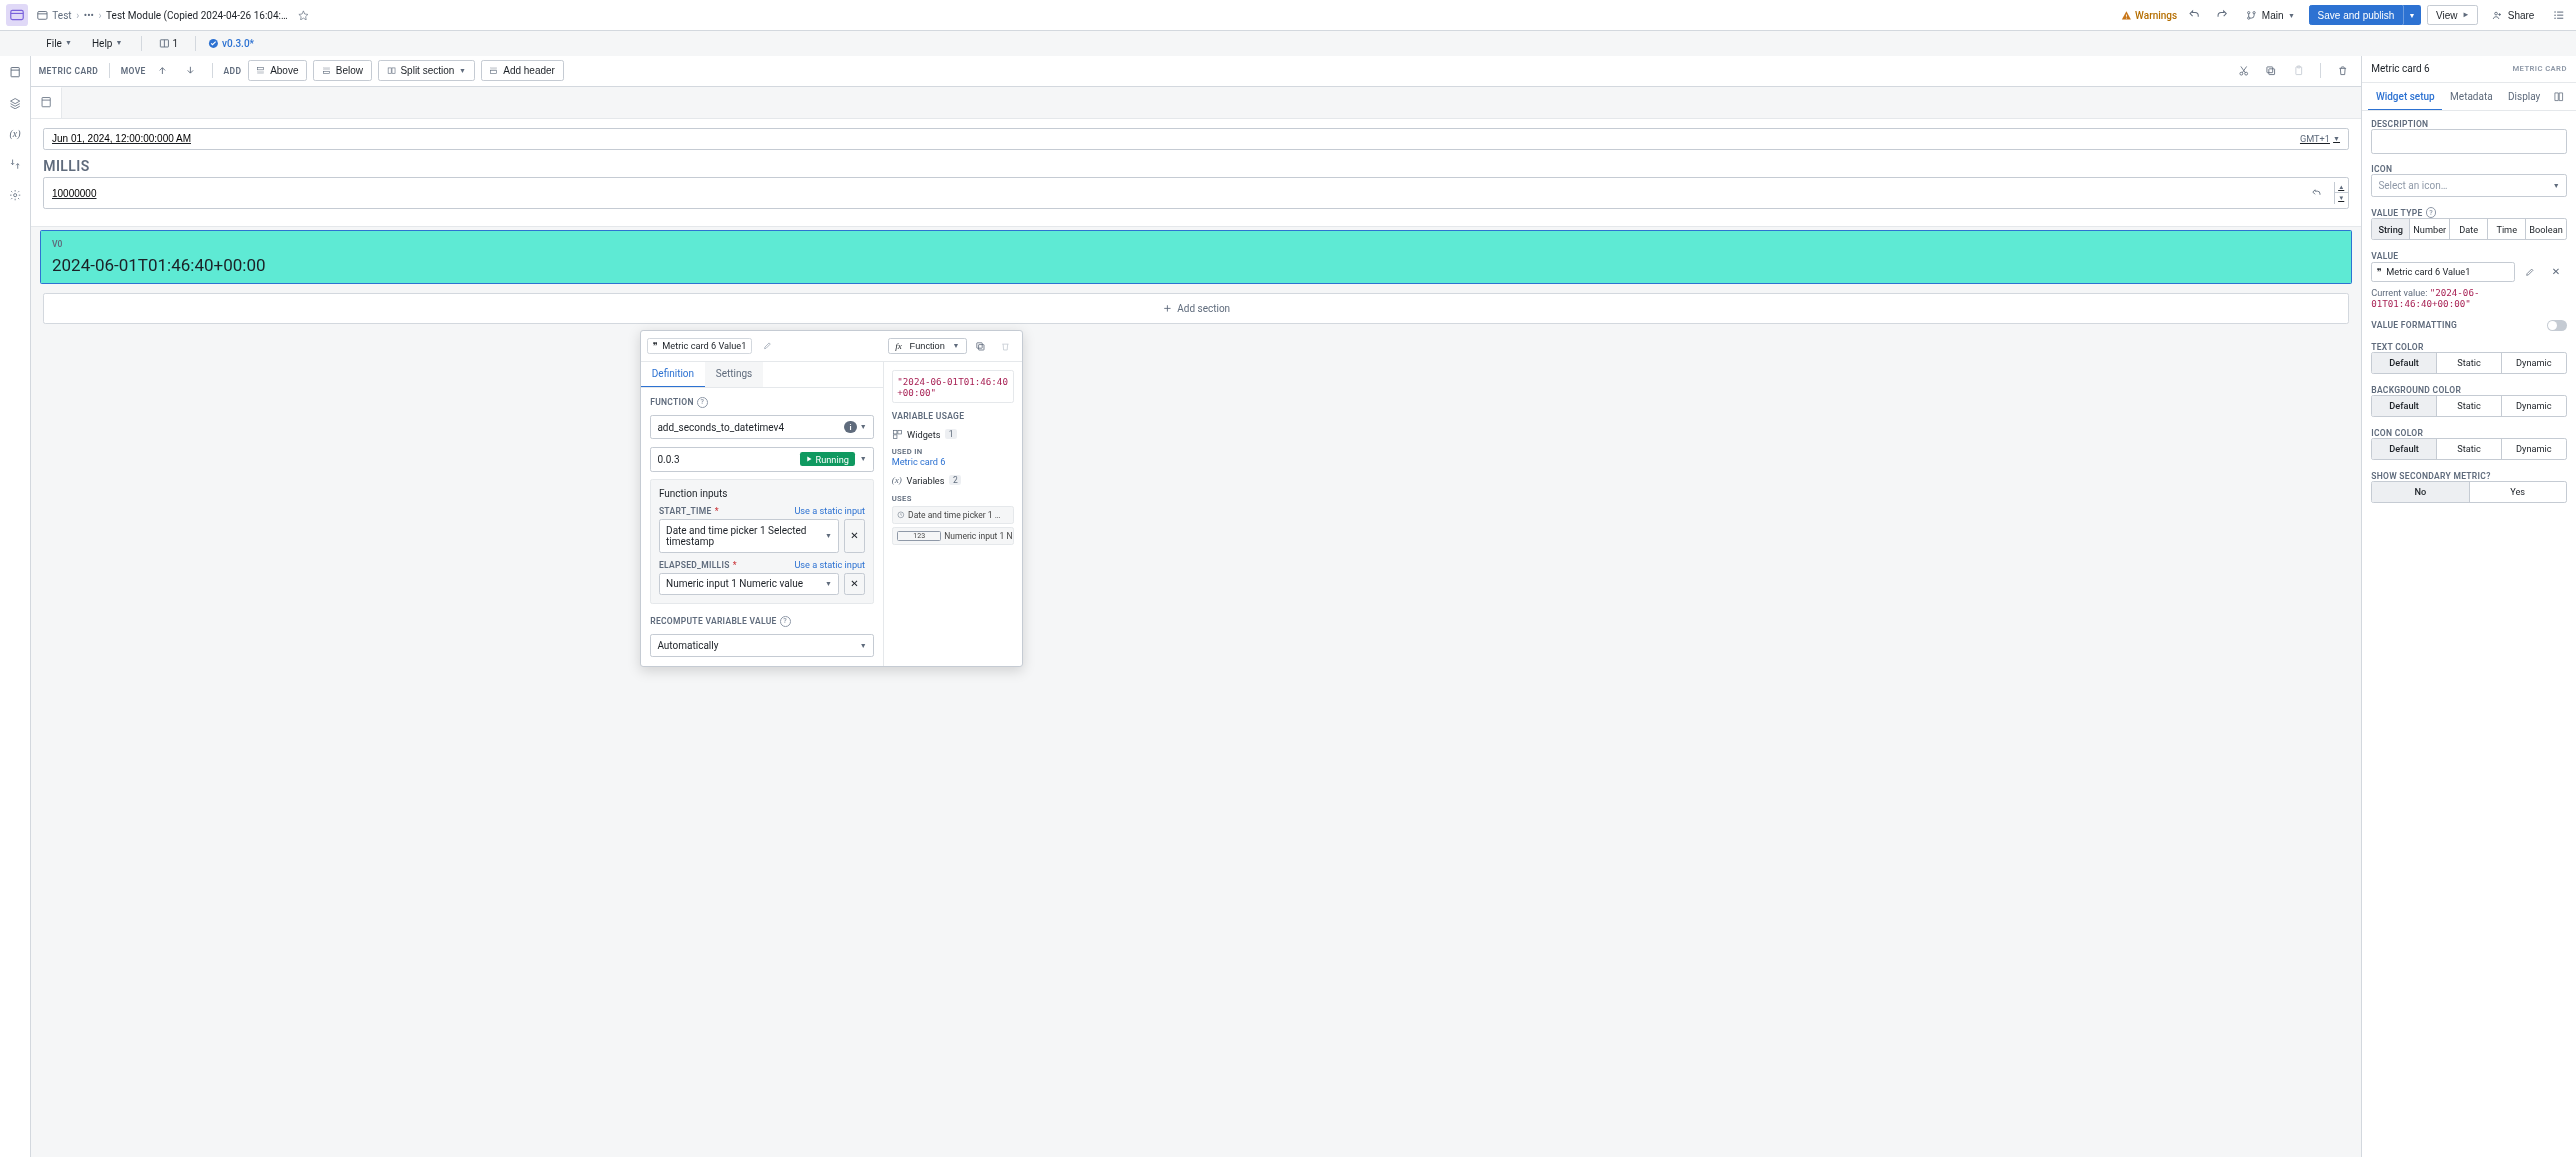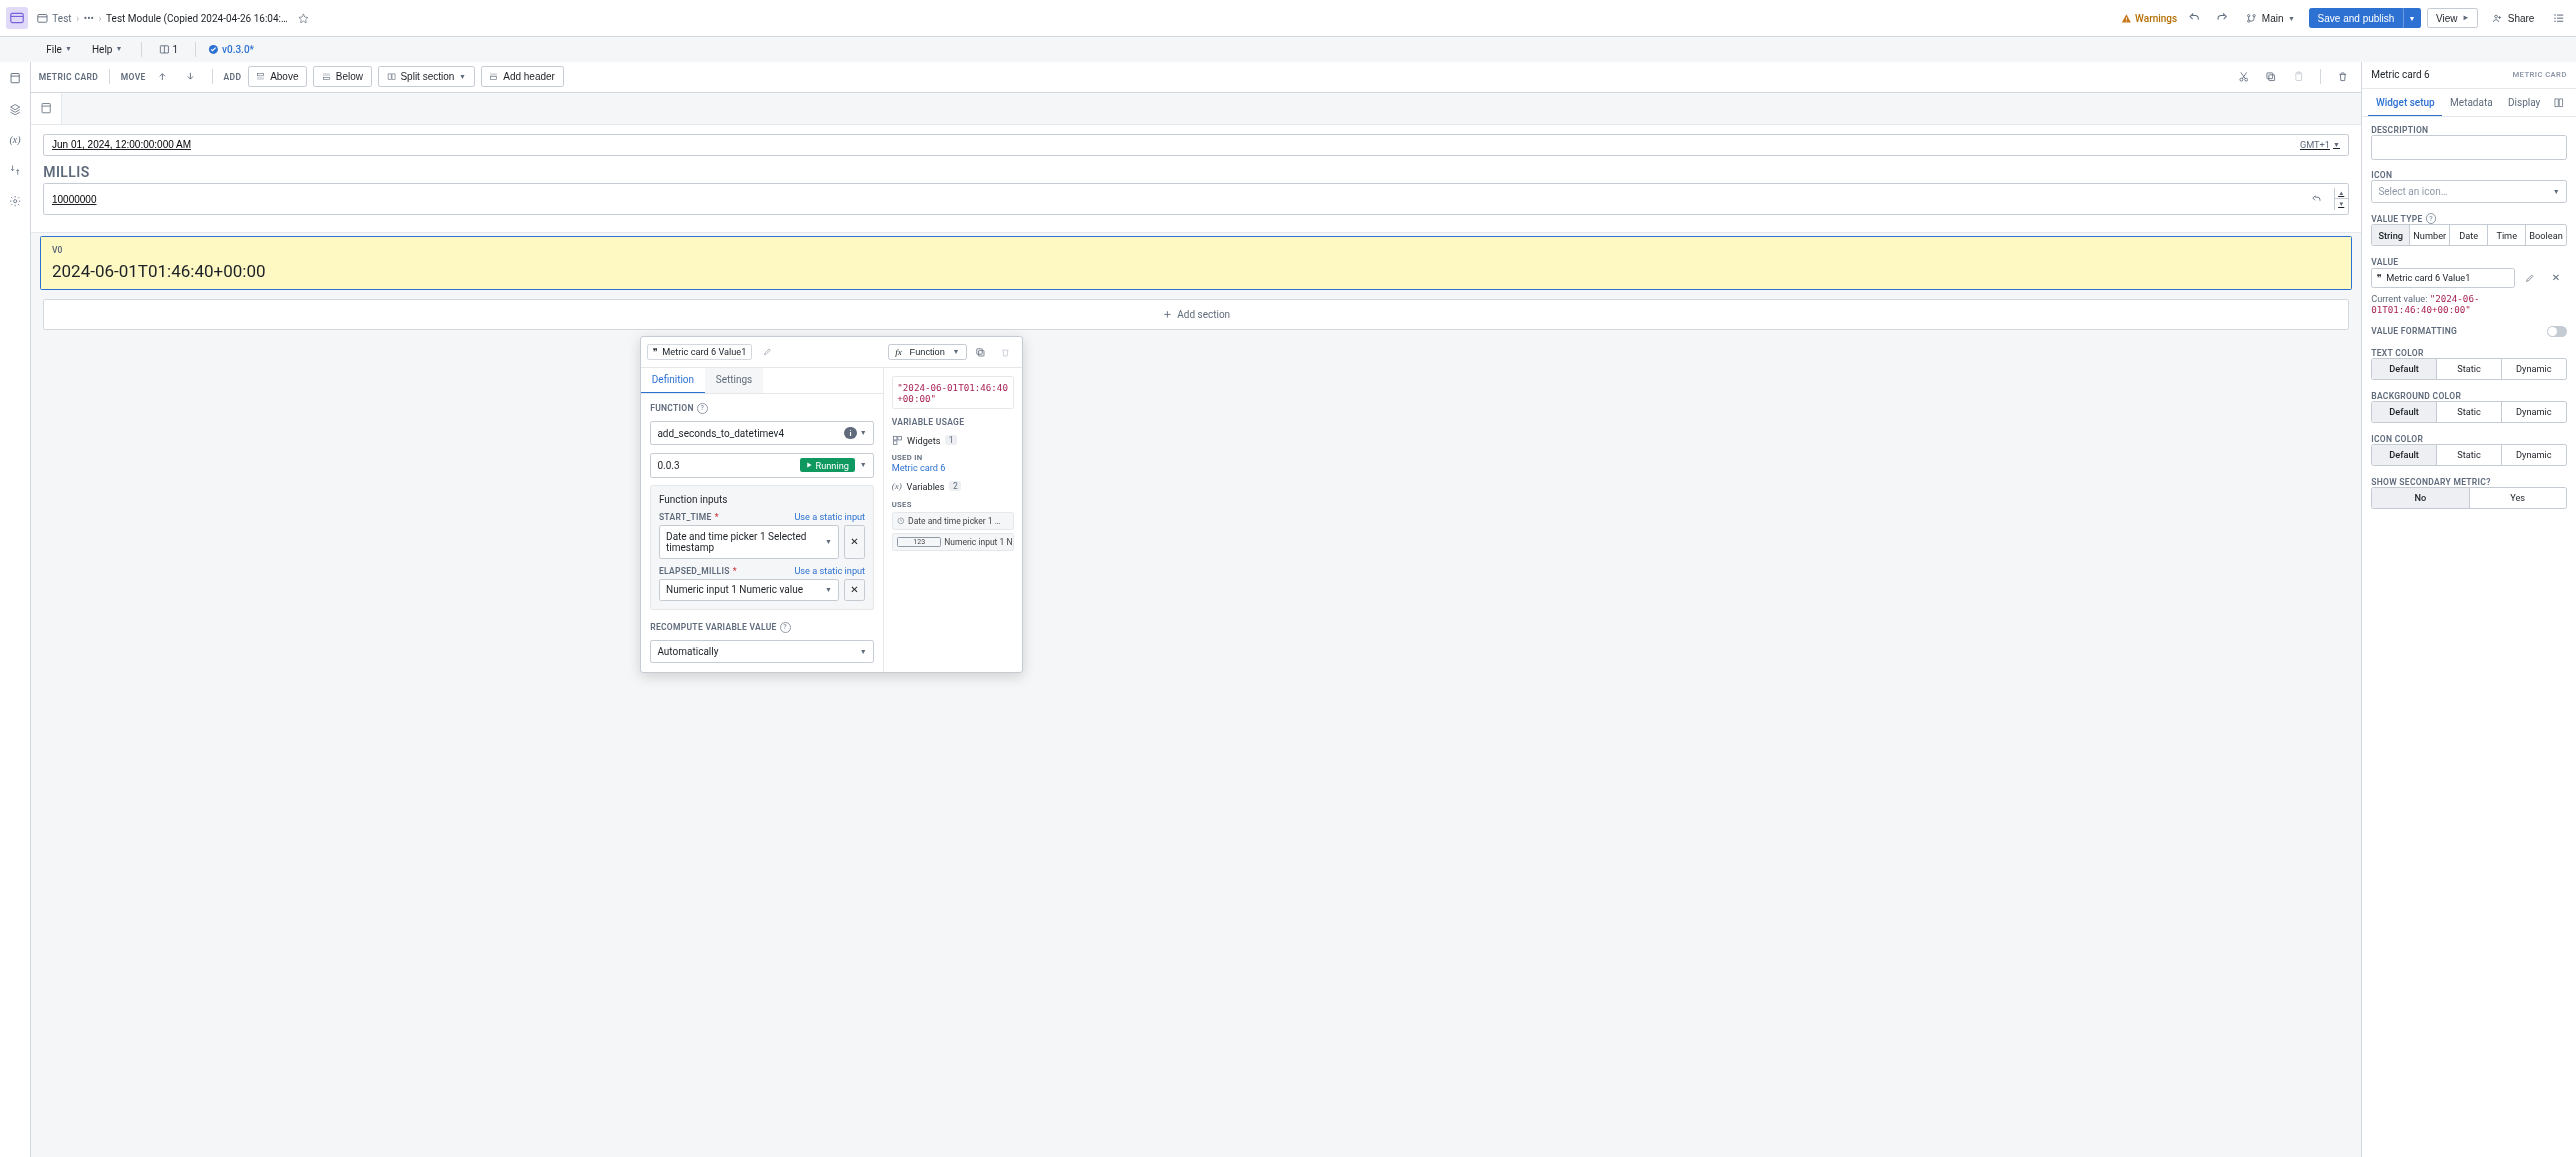--- a/index.html
+++ b/index.html
@@ -1,18 +1,18 @@
 <!DOCTYPE html>
 <html style="font-size:12.3px"><head>
 <meta charset="utf-8">
 <style>
 * { box-sizing: border-box; margin: 0; padding: 0; }
 body { font-family: -apple-system, BlinkMacSystemFont, "Segoe UI", Roboto, sans-serif; font-size: 10px; color: #1c2127; background: #f5f6f7; overflow: hidden; }
 .app { display: flex; flex-direction: column; height: 100vh; }
-.topbar { display: flex; align-items: center; height: 37px; background: #fff; border-bottom: 0.8px solid #d3d8de; padding: 0 6.2px; }
+.topbar { display: flex; align-items: center; height: 31px; background: #fff; border-bottom: 0.8px solid #d3d8de; padding: 0 6.2px; }
 .topbar-left { display: flex; align-items: center; gap: 6.2px; flex: 1; }
 .app-icon { width: 21.5px; height: 21.5px; background: #e0d9f7; border-radius: 3.1px; display: flex; align-items: center; justify-content: center; margin-right:3.1px;}
 .breadcrumb { display: flex; align-items: center; gap: 4.6px; color: #5f6b7c; }
 .breadcrumb-item { cursor: pointer; }
 .breadcrumb-sep { color: #abb3bf; }
 .menu-item { padding: 3.1px 6.2px; cursor: pointer; border-radius: 2.3px; display:flex; align-items:center; gap:3.1px;}
 .divider { width: 0.8px; height: 15.4px; background: #d3d8de; margin: 0 4.6px; }
 .badge-container { display:flex; align-items:center; gap:3.1px; padding:1.5px 4.6px; border-radius:2.3px;}
 .topbar-right { display: flex; align-items: center; gap: 6.2px; }
 .btn { display: inline-flex; align-items: center; gap: 4.6px; padding: 3.8px 7.7px; border: 0.8px solid #c5cbd3; background: #fff; border-radius: 2.3px; cursor: pointer; font-size: 10px; color: #1c2127; }
@@ -38,21 +38,21 @@
 .block-tab { width:31px; height:31px; display:flex; align-items:center; justify-content:center; background:#fff; border-right:0.8px solid #e5e8eb; border-top:1.5px solid transparent;}
 .section { padding: 9.2px 12.3px; background:#fff; border-bottom:0.8px solid #e5e8eb;}
 .section-title { font-weight:600; margin-bottom:7.7px;}
 .field-row { display:flex; align-items:center; border:0.8px solid #c5cbd3; border-radius:2.3px; padding:4.6px 7.7px; background:#fff; margin-bottom:7.7px;text-decoration:underline;}
 .field-row input { flex:1; border:none; outline:none; font-size:10px; background:transparent;}
 .field-label { font-size:14px; font-weight:600; color:#5f6b7c; letter-spacing:0.4px; margin-bottom:3.1px;}
 .stepper { display:flex; flex-direction:column; width:14px; border-left:0.8px solid #c5cbd3; margin:-4.6px -7.7px -4.6px 3.1px;}
 .stepper div{height:10.8px; display:flex; align-items:center; justify-content:center; font-size:6.2px; color:#5f6b7c;}
 .stepper div:first-child{border-bottom:0.8px solid #c5cbd3;}
 
-.selected-card { border:1.5px solid #2d72d2; border-radius:1.5px; margin:3.1px 9.2px 9.2px; padding:7.7px 10.8px; background:#fef9c3;}
+.selected-card { border:1.5px solid #2d72d2; border-radius:1.5px; margin:3.1px 9.2px 9.2px; padding:7.7px 10.8px; background:#5eead4;}
 .v0-label { font-size:8.5px; font-weight:600; color:#5f6b7c; margin-bottom:6.2px;}
 .big-value{ font-size:17px;}
 
 .add-section-bar { margin:9.2px 12.3px; border:0.8px solid #d3d8de; border-radius:2.3px; background:#fff; display:flex; align-items:center; justify-content:center; height:31px; color:#5f6b7c; cursor:pointer; gap:4.6px;}
 
 .popover { position:absolute; top:243px; left:609px; width:383px; background:#fff; border:0.8px solid #c5cbd3; border-radius:3.1px; box-shadow:0 3.1px 12.3px rgba(0,0,0,0.15); display:flex; flex-direction:column;}
 .popover-head { display:flex; align-items:center; padding:4.6px 6.2px; gap:4.6px; border-bottom:0.8px solid #e5e8eb;}
 .pop-title-chip{display:flex; align-items:center; gap:4.6px; padding:1.5px 4.6px; border:0.8px solid #d3d8de; border-radius:2.3px; font-size:9.2px;}
 .pop-right {margin-left:auto; display:flex; align-items:center; gap:3.1px;}
 .pop-body{display:flex; min-height:277px;}

